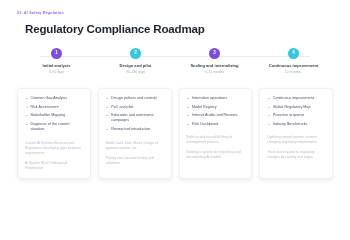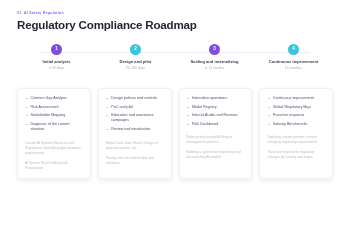--- a/index.html
+++ b/index.html
@@ -35,21 +35,21 @@
     text-transform: none;
     line-height: 1;
     margin-bottom: 4px;
   }
   .title {
     font-size: 11.6px;
     font-weight: 700;
     color: #1f2430;
     letter-spacing: -0.2px;
     line-height: 1.1;
-    margin: 0;
+    margin: 8px;
   }
 
   
   .timeline {
     position: relative;
     margin-top: 12px;
     height: 26px;
   }
   .track {
     position: absolute;

